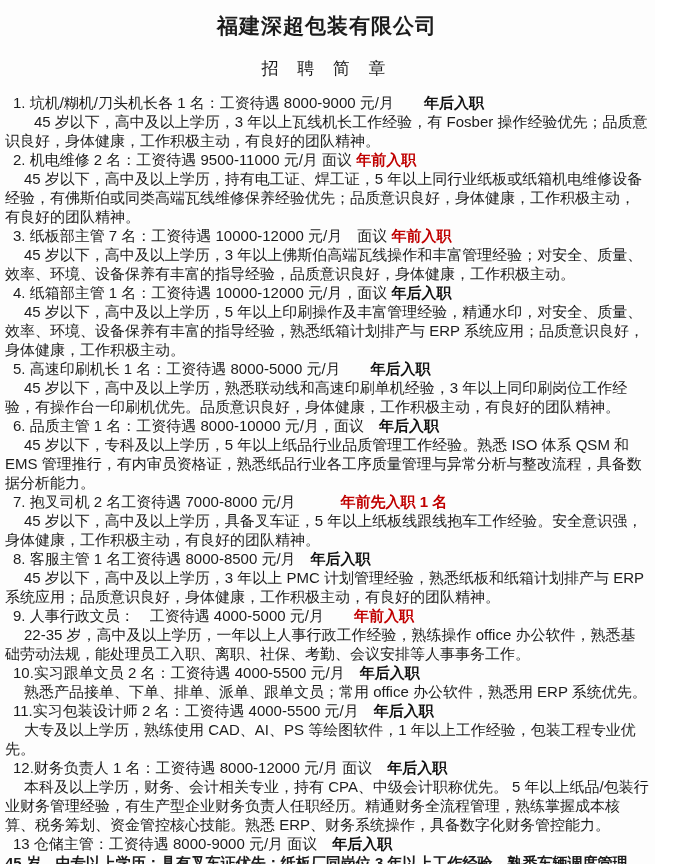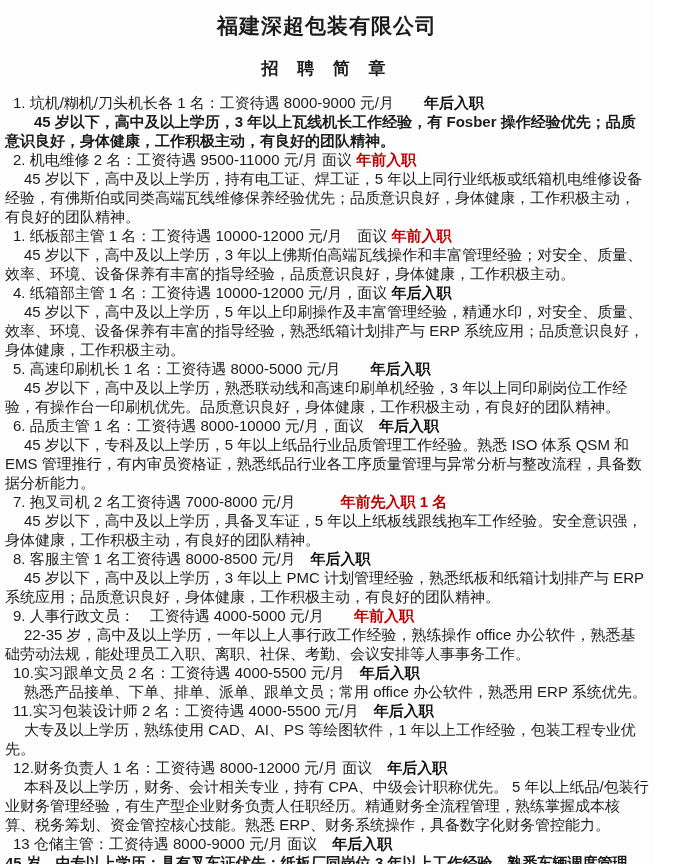--- a/index.html
+++ b/index.html
@@ -18,21 +18,21 @@
   }
   .company-title {
     font-size: 21px;
     font-weight: bold;
     text-align: center;
     margin: 8px 0 0 0;
     letter-spacing: 1px;
   }
   .doc-subtitle {
     font-size: 17px;
-    font-weight: bold;
+    font-weight: normal;
     text-align: center;
     margin: 17px 0 13px 0;
     letter-spacing: 7px;
   }
   .jobs { }
   .job {
     font-size: 15px;
     line-height: 19px;
   }
   .job .head {
@@ -44,21 +44,21 @@
     color: #111111;
     text-align: center;
   }
   .job .timing[data-color="red"] {
     color: #c00000;
   }
   .job .details {
     white-space: pre-wrap;
     text-indent: 19px;
   }
-  .job:nth-child(1) .details { text-indent: 29px; font-weight: bold; }
+  .job:nth-child(1) .details { text-indent: 29px; }
   .job:nth-child(13) .details { text-indent: 0; font-weight: bold; }
 </style>
 </head>
 <body>
 
 <div class="page">
 
   <h1 class="company-title">福建深超包装有限公司</h1>
   <h2 class="doc-subtitle">招 聘 简 章</h2>
 
@@ -68,21 +68,21 @@
       <div class="head"><span>1. 坑机/糊机/刀头机长各 1 名：工资待遇 8000-9000 元/月　　</span><span class="timing" data-color="black">年后入职</span></div>
       <div class="details">45 岁以下，高中及以上学历，3 年以上瓦线机长工作经验，有 Fosber 操作经验优先；品质意识良好，身体健康，工作积极主动，有良好的团队精神。</div>
     </div>
 
     <div class="job">
       <div class="head"><span>2. 机电维修 2 名：工资待遇 9500-11000 元/月 面议 </span><span class="timing" data-color="red">年前入职</span></div>
       <div class="details">45 岁以下，高中及以上学历，持有电工证、焊工证，5 年以上同行业纸板或纸箱机电维修设备经验，有佛斯伯或同类高端瓦线维修保养经验优先；品质意识良好，身体健康，工作积极主动，有良好的团队精神。</div>
     </div>
 
     <div class="job">
-      <div class="head"><span>1. 纸板部主管 1 名：工资待遇 10000-12000 元/月　面议 </span><span class="timing" data-color="red">年前入职</span></div>
+      <div class="head"><span>3. 纸板部主管 7 名：工资待遇 10000-12000 元/月　面议 </span><span class="timing" data-color="red">年前入职</span></div>
       <div class="details">45 岁以下，高中及以上学历，3 年以上佛斯伯高端瓦线操作和丰富管理经验；对安全、质量、效率、环境、设备保养有丰富的指导经验，品质意识良好，身体健康，工作积极主动。</div>
     </div>
 
     <div class="job">
       <div class="head"><span>4. 纸箱部主管 1 名：工资待遇 10000-12000 元/月，面议 </span><span class="timing" data-color="black">年后入职</span></div>
       <div class="details">45 岁以下，高中及以上学历，5 年以上印刷操作及丰富管理经验，精通水印，对安全、质量、效率、环境、设备保养有丰富的指导经验，熟悉纸箱计划排产与 ERP 系统应用；品质意识良好，身体健康，工作积极主动。</div>
     </div>
 
     <div class="job">
       <div class="head"><span>5. 高速印刷机长 1 名：工资待遇 8000-5000 元/月　　</span><span class="timing" data-color="black">年后入职</span></div>

